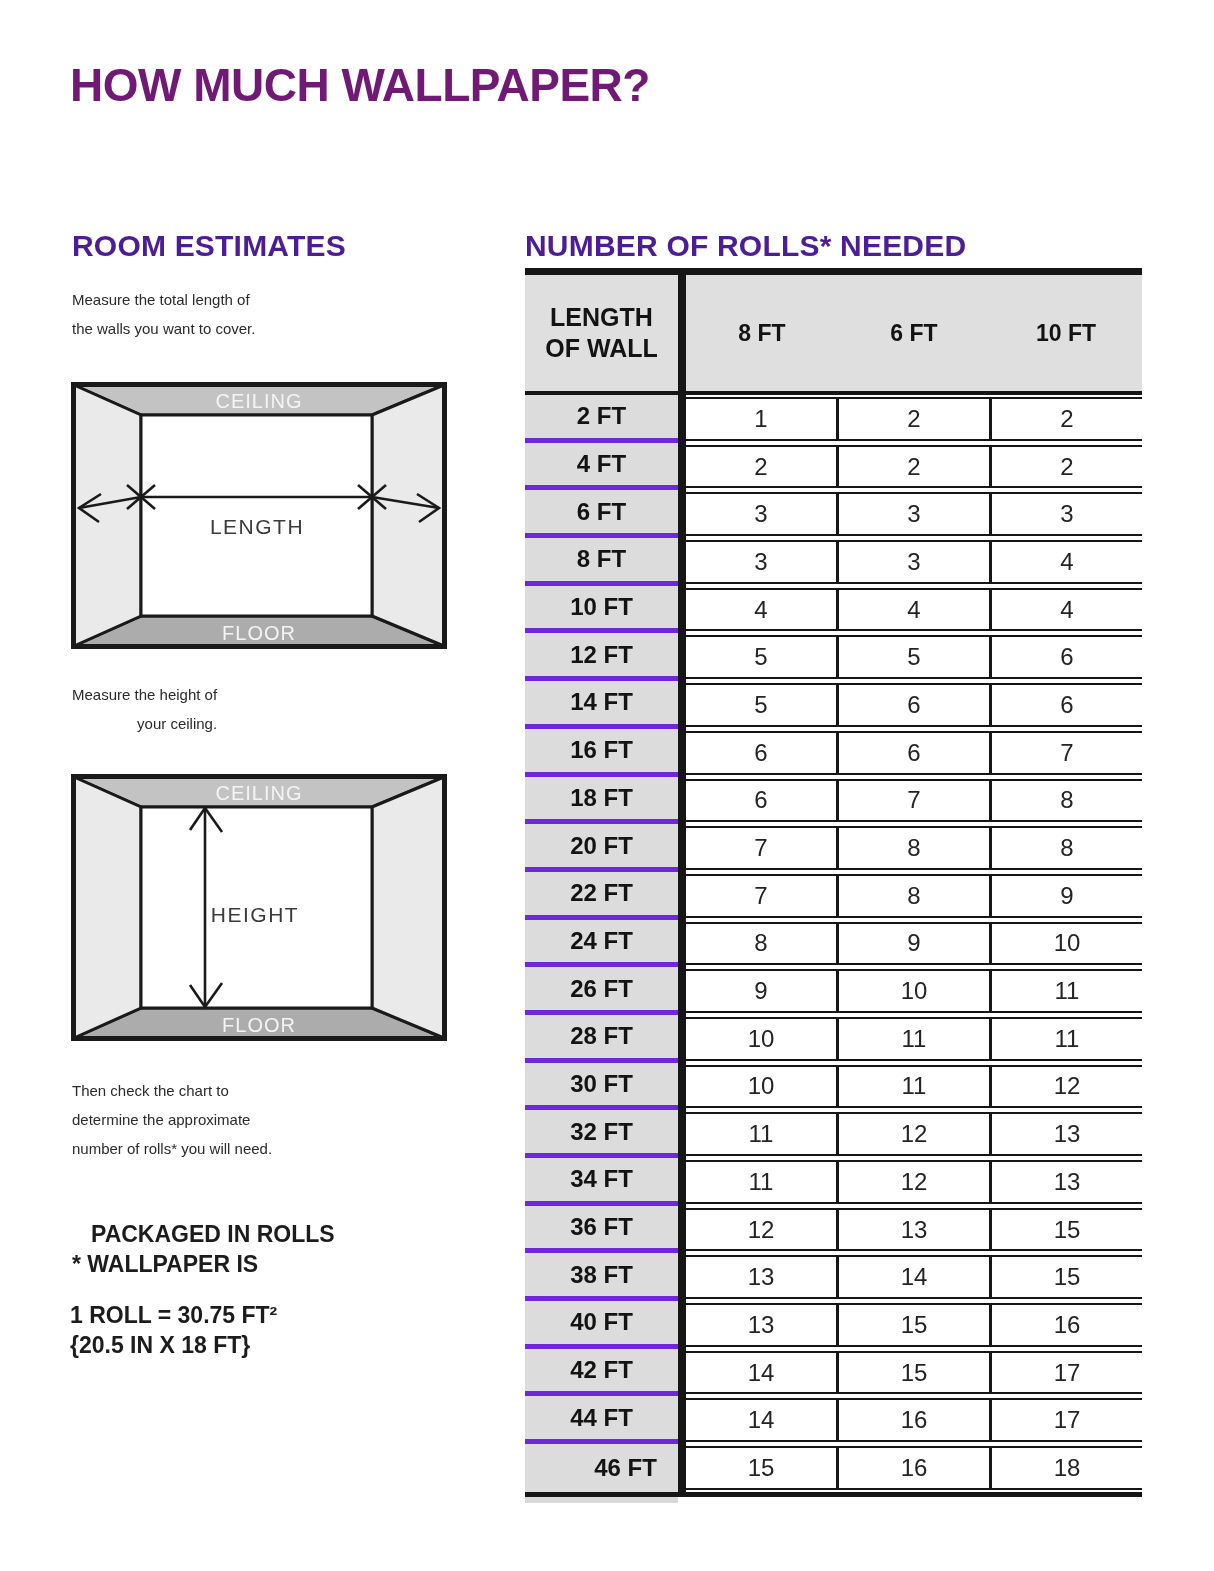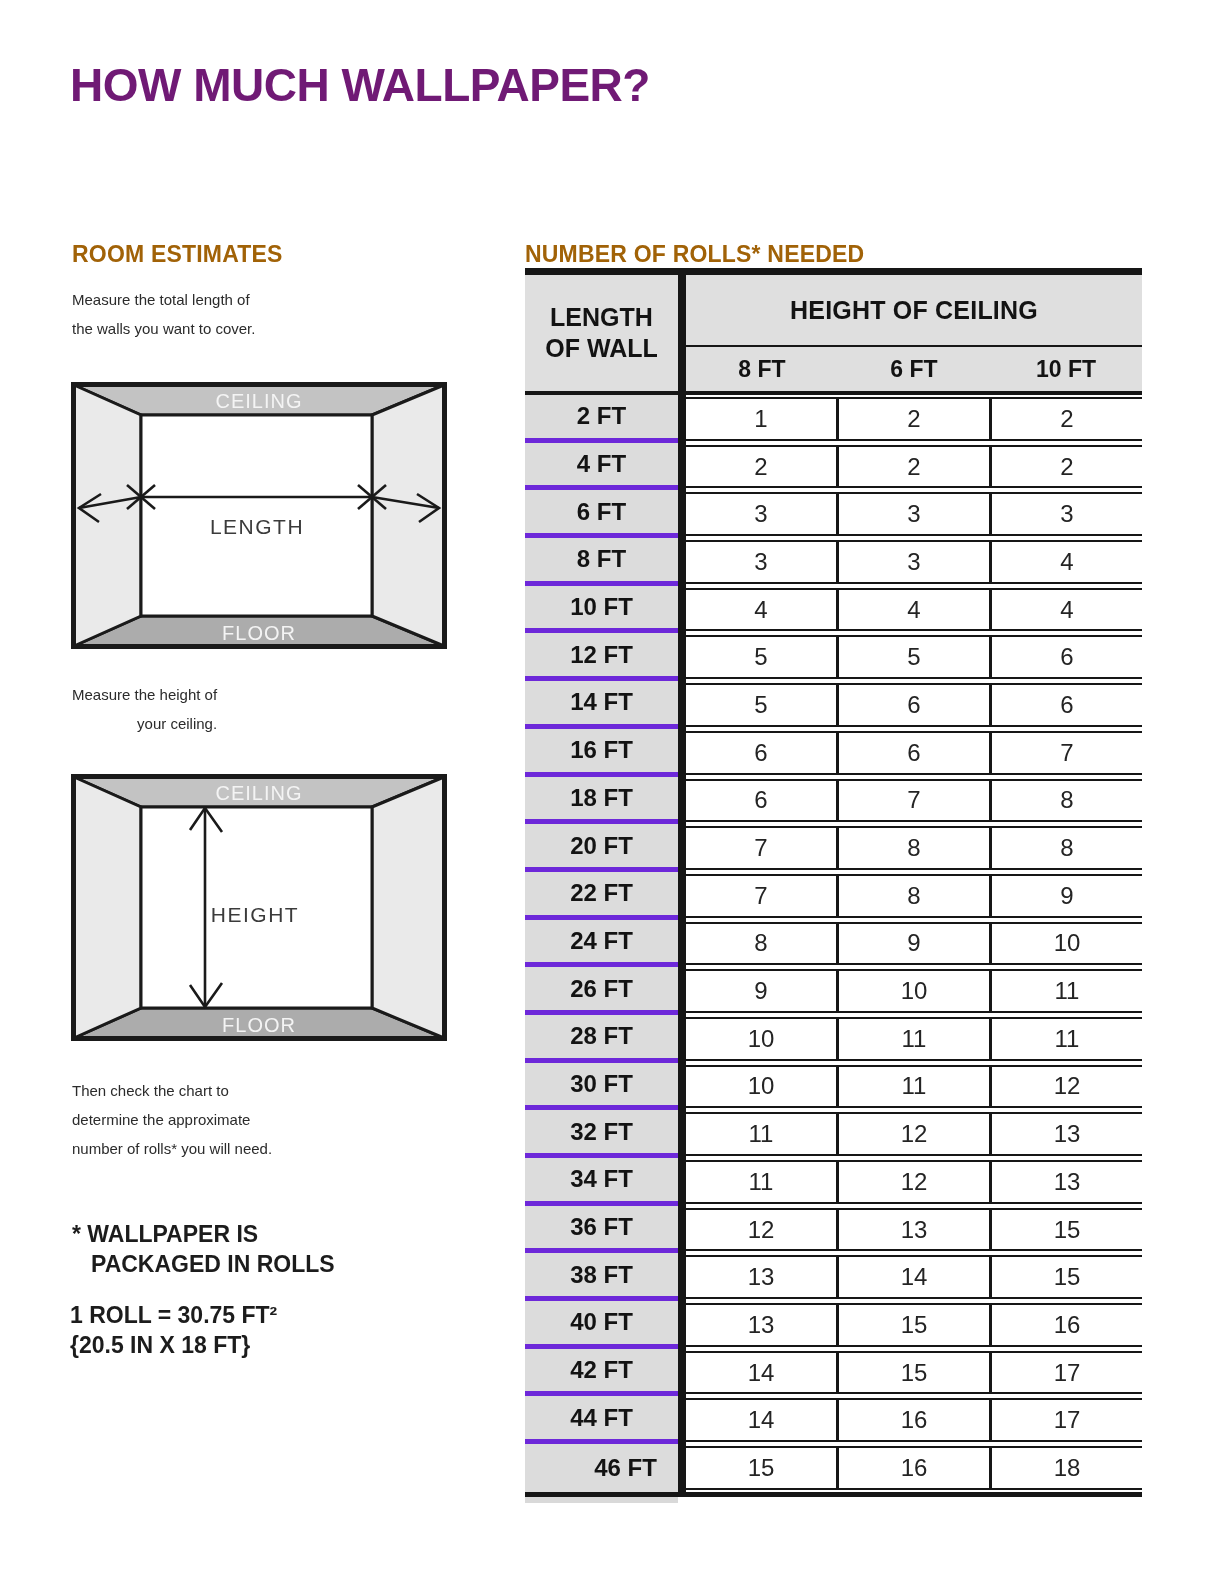--- a/index.html
+++ b/index.html
@@ -8,21 +8,21 @@
     font-family:"Liberation Sans", sans-serif;color:#262626;
     -webkit-font-smoothing:antialiased;
   }
   .abs{position:absolute;}
   
   .page-title{
     left:70px;top:58px;font-size:46px;font-weight:700;color:#701a75;
     letter-spacing:-0.5px;white-space:nowrap;
   }
   .blue-heading{
-    font-size:23px;font-weight:700;color:#a16207;letter-spacing:0.2px;white-space:nowrap;margin-top:12px;
+    font-size:30px;font-weight:700;color:#4c1d95;letter-spacing:0.2px;white-space:nowrap;
   }
   .para{
     font-size:15px;line-height:29px;color:#2b2b2b;white-space:pre-line;
   }
   .bold-note{font-size:23px;line-height:30px;font-weight:700;color:#1c1c1c;white-space:nowrap;}
   
   .diagram{display:block;}
   
   .rolls-table{
     left:525px;top:268px;width:617px;
@@ -121,39 +121,38 @@
   <text x="188" y="26" text-anchor="middle" font-size="20" letter-spacing="1" fill="#F4F4F4">CEILING</text>
   <text x="188" y="258" text-anchor="middle" font-size="20" letter-spacing="1" fill="#F4F4F4">FLOOR</text>
   <text x="184" y="148" text-anchor="middle" font-size="21" letter-spacing="1.5" fill="#3B3B3B">HEIGHT</text>
 </svg>
 
 <div class="abs para" style="left:72px;top:1076px;">Then check the chart to
 determine the approximate
 number of rolls* you will need.</div>
 
 <div class="abs" style="left:72px;top:1219px;">
+  <div class="bold-note" style="padding-left:19px;">PACKAGED IN ROLLS</div>
   <div class="bold-note">* WALLPAPER IS</div>
-  <div class="bold-note" style="padding-left:19px;">PACKAGED IN ROLLS</div>
 </div>
 
 <div class="abs" style="left:70px;top:1300px;">
   <div class="bold-note">1 ROLL = 30.75 FT²</div>
   <div class="bold-note">{20.5 IN X 18 FT}</div>
 </div>
 
 <div class="abs blue-heading" style="left:525px;top:229px;width:617px;text-align:left;">NUMBER OF ROLLS* NEEDED</div>
 
 <div class="abs rolls-table">
   <div class="t-topbar"></div>
   <div class="t-head">
     <div class="corner">LENGTH
 OF WALL</div>
     <div class="vdiv"></div>
     <div class="head-right">
-      <div class="group-header">HEIGHT OF CEILING</div>
       <div class="subrow">
         <div class="subcell">8 FT</div>
         <div class="subcell">6 FT</div>
         <div class="subcell">10 FT</div>
       </div>
     </div>
   </div>
   <div class="t-hbar"></div>
   <div>
       <div class="trow">

